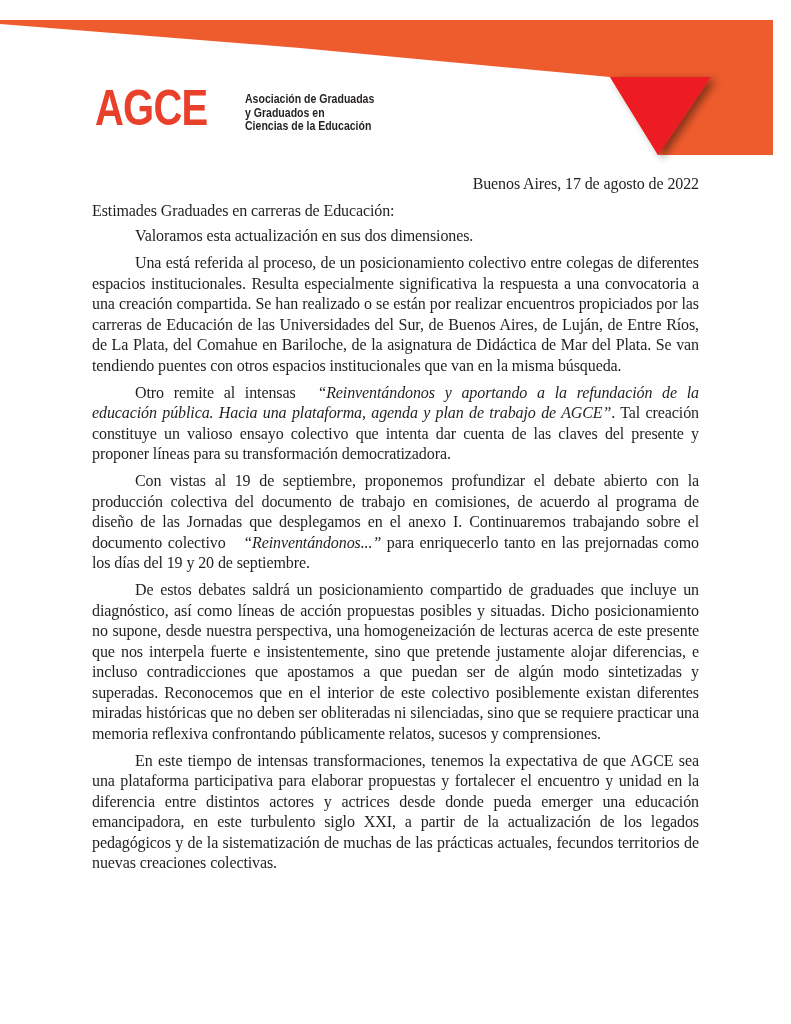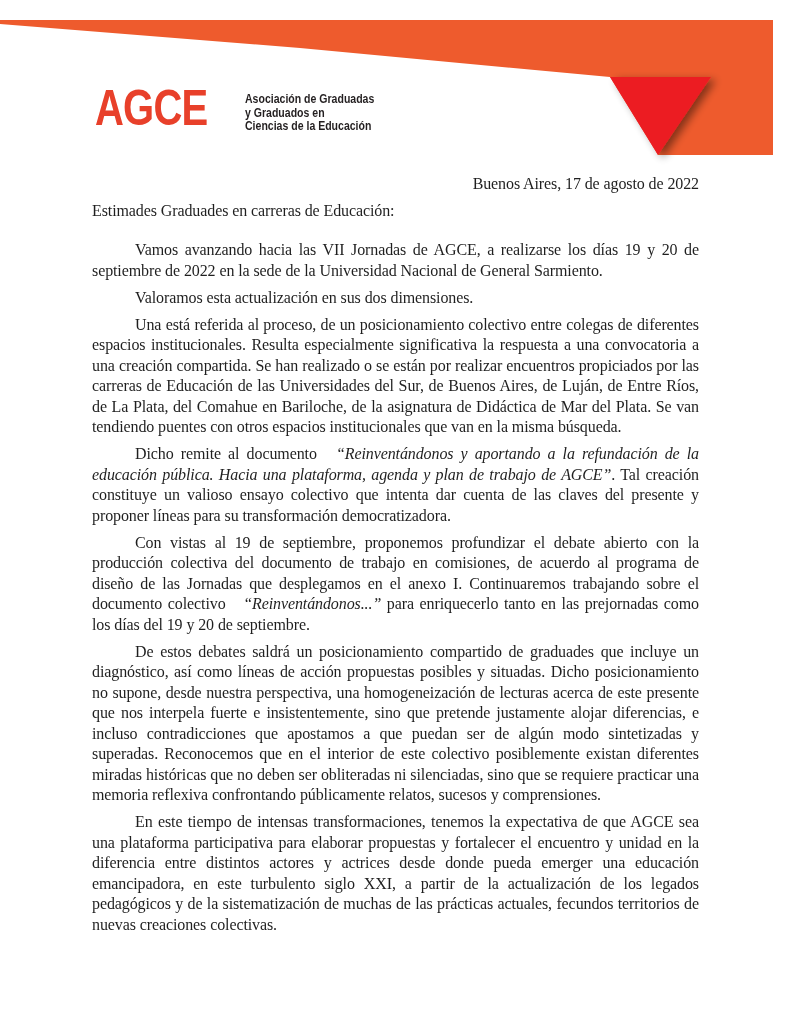--- a/index.html
+++ b/index.html
@@ -18,21 +18,21 @@
       line-height: 13.5px; color: #231F20; font-weight: bold;
       transform: scaleX(0.78); transform-origin: left top; white-space: nowrap;
     }
     .org-name div { display: block; }
     .letter {
       position: absolute; left: 92px; top: 174px; width: 607px;
       font-family: "DejaVu Serif", "Liberation Serif", serif;
       color: #1f1f1f; font-size: 15.5px; line-height: 20.5px;
     }
     .letter .date { text-align: right; margin: 0 0 6px 0; padding-right: 0px; }
-    .letter .salutation { margin: 0 0 19px 0; }
+    .letter .salutation { margin: 0 0 5px 0; }
     .letter p { margin: 0 0 6.5px 0; text-indent: 43px; text-align: justify; }
     .letter .ser { font-family: Liberation Serif, serif; font-size: 16px; letter-spacing: -0.1px; }
     .letter em { font-style: italic; margin-left: 12px; }
   </style>
 </head>
 <body>
 
 <svg class="banner" viewBox="0 0 791 180" width="791" height="180">
   <defs>
     <filter id="shadow" x="-20%" y="-20%" width="160%" height="160%">
@@ -56,20 +56,19 @@
 <div class="org-name">
   <div>Asociación de Graduadas</div>
   <div>y Graduados en</div>
   <div>Ciencias de la Educación</div>
 </div>
 
 <div class="letter">
   <div class="date ser">Buenos Aires, 17 de agosto de 2022</div>
   <div class="salutation ser">Estimades Graduades en carreras de Educación:</div>
 
-  <p class="ser">Vamos avanzando hacia las VII Jornadas de AGCE, a realizarse los días 19 y 20 de septiembre de 2022 en la sede de la Universidad Nacional de General Sarmiento.</p>
   <p class="ser">Valoramos esta actualización en sus dos dimensiones.</p>
   <p class="ser">Una está referida al proceso, de un posicionamiento colectivo entre colegas de diferentes espacios institucionales. Resulta especialmente significativa la respuesta a una convocatoria a una creación compartida. Se han realizado o se están por realizar encuentros propiciados por las carreras de Educación de las Universidades del Sur, de Buenos Aires, de Luján, de Entre Ríos, de La Plata, del Comahue en Bariloche, de la asignatura de Didáctica de Mar del Plata. Se van tendiendo puentes con otros espacios institucionales que van en la misma búsqueda.</p>
-  <p class="ser"><span>Dicho remite al documento </span><em>“Reinventándonos y aportando a la refundación de la educación pública. Hacia una plataforma, agenda y plan de trabajo de AGCE”</em><span>. Tal creación constituye un valioso ensayo colectivo que intenta dar cuenta de las claves del presente y proponer líneas para su transformación democratizadora.</span></p>
+  <p class="ser"><span>Otro remite al intensas </span><em>“Reinventándonos y aportando a la refundación de la educación pública. Hacia una plataforma, agenda y plan de trabajo de AGCE”</em><span>. Tal creación constituye un valioso ensayo colectivo que intenta dar cuenta de las claves del presente y proponer líneas para su transformación democratizadora.</span></p>
   <p class="ser"><span>Con vistas al 19 de septiembre, proponemos profundizar el debate abierto con la producción colectiva del documento de trabajo en comisiones, de acuerdo al programa de diseño de las Jornadas que desplegamos en el anexo I. Continuaremos trabajando sobre el documento colectivo </span><em>“Reinventándonos...”</em><span> para enriquecerlo tanto en las prejornadas como los días del 19 y 20 de septiembre.</span></p>
   <p class="ser">De estos debates saldrá un posicionamiento compartido de graduades que incluye un diagnóstico, así como líneas de acción propuestas posibles y situadas. Dicho posicionamiento no supone, desde nuestra perspectiva, una homogeneización de lecturas acerca de este presente que nos interpela fuerte e insistentemente, sino que pretende justamente alojar diferencias, e incluso contradicciones que apostamos a que puedan ser de algún modo sintetizadas y superadas. Reconocemos que en el interior de este colectivo posiblemente existan diferentes miradas históricas que no deben ser obliteradas ni silenciadas, sino que se requiere practicar una memoria reflexiva confrontando públicamente relatos, sucesos y comprensiones.</p>
   <p class="ser">En este tiempo de intensas transformaciones, tenemos la expectativa de que AGCE sea una plataforma participativa para elaborar propuestas y fortalecer el encuentro y unidad en la diferencia entre distintos actores y actrices desde donde pueda emerger una educación emancipadora, en este turbulento siglo XXI, a partir de la actualización de los legados pedagógicos y de la sistematización de muchas de las prácticas actuales, fecundos territorios de nuevas creaciones colectivas.</p>
 </div>
 
 </body></html>

